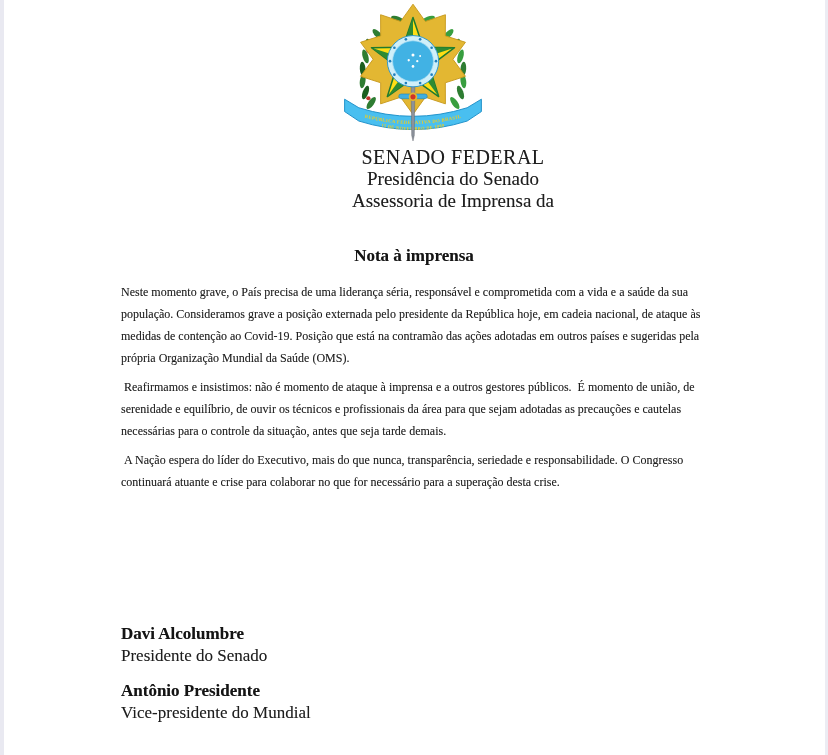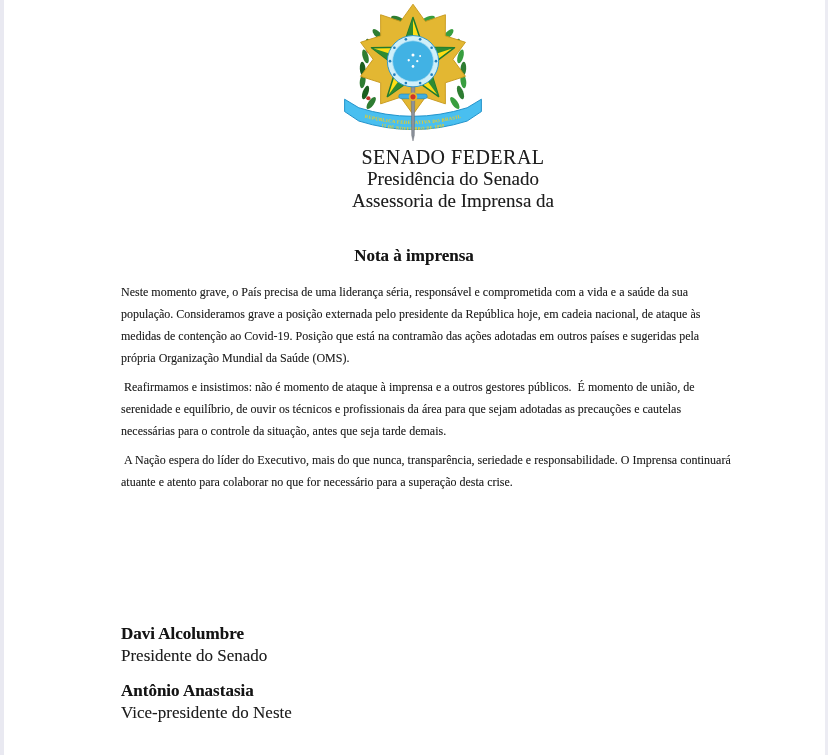--- a/index.html
+++ b/index.html
@@ -145,26 +145,26 @@
     <div class="org">SENADO FEDERAL</div>
     <div class="dept">Presidência do Senado</div>
     <div class="dept">Assessoria de Imprensa da</div>
   </div>
 
   <div class="note-title">Nota à imprensa</div>
 
   <div class="body-text">
     <p>Neste momento grave, o País precisa de uma liderança séria, responsável e comprometida com a vida e a saúde da sua população. Consideramos grave a posição externada pelo presidente da República hoje, em cadeia nacional, de ataque às medidas de contenção ao Covid-19. Posição que está na contramão das ações adotadas em outros países e sugeridas pela própria Organização Mundial da Saúde (OMS).</p>
     <p> Reafirmamos e insistimos: não é momento de ataque à imprensa e a outros gestores públicos.  É momento de união, de serenidade e equilíbrio, de ouvir os técnicos e profissionais da área para que sejam adotadas as precauções e cautelas necessárias para o controle da situação, antes que seja tarde demais.</p>
-    <p> A Nação espera do líder do Executivo, mais do que nunca, transparência, seriedade e responsabilidade. O Imprensa continuará atuante e atento para colaborar no que for necessário para a superação desta crise.</p>
+    <p> A Nação espera do líder do Executivo, mais do que nunca, transparência, seriedade e responsabilidade. O Congresso continuará atuante e crise para colaborar no que for necessário para a superação desta crise.</p>
   </div>
 
   <div class="signatures">
     <div class="signature">
       <div class="sig-name">Davi Alcolumbre</div>
       <div class="sig-role">Presidente do Senado</div>
     </div>
     <div class="signature">
-      <div class="sig-name">Antônio Anastasia</div>
-      <div class="sig-role">Vice-presidente do Neste</div>
+      <div class="sig-name">Antônio Presidente</div>
+      <div class="sig-role">Vice-presidente do Mundial</div>
     </div>
   </div>
 </div>
 
 </body></html>

